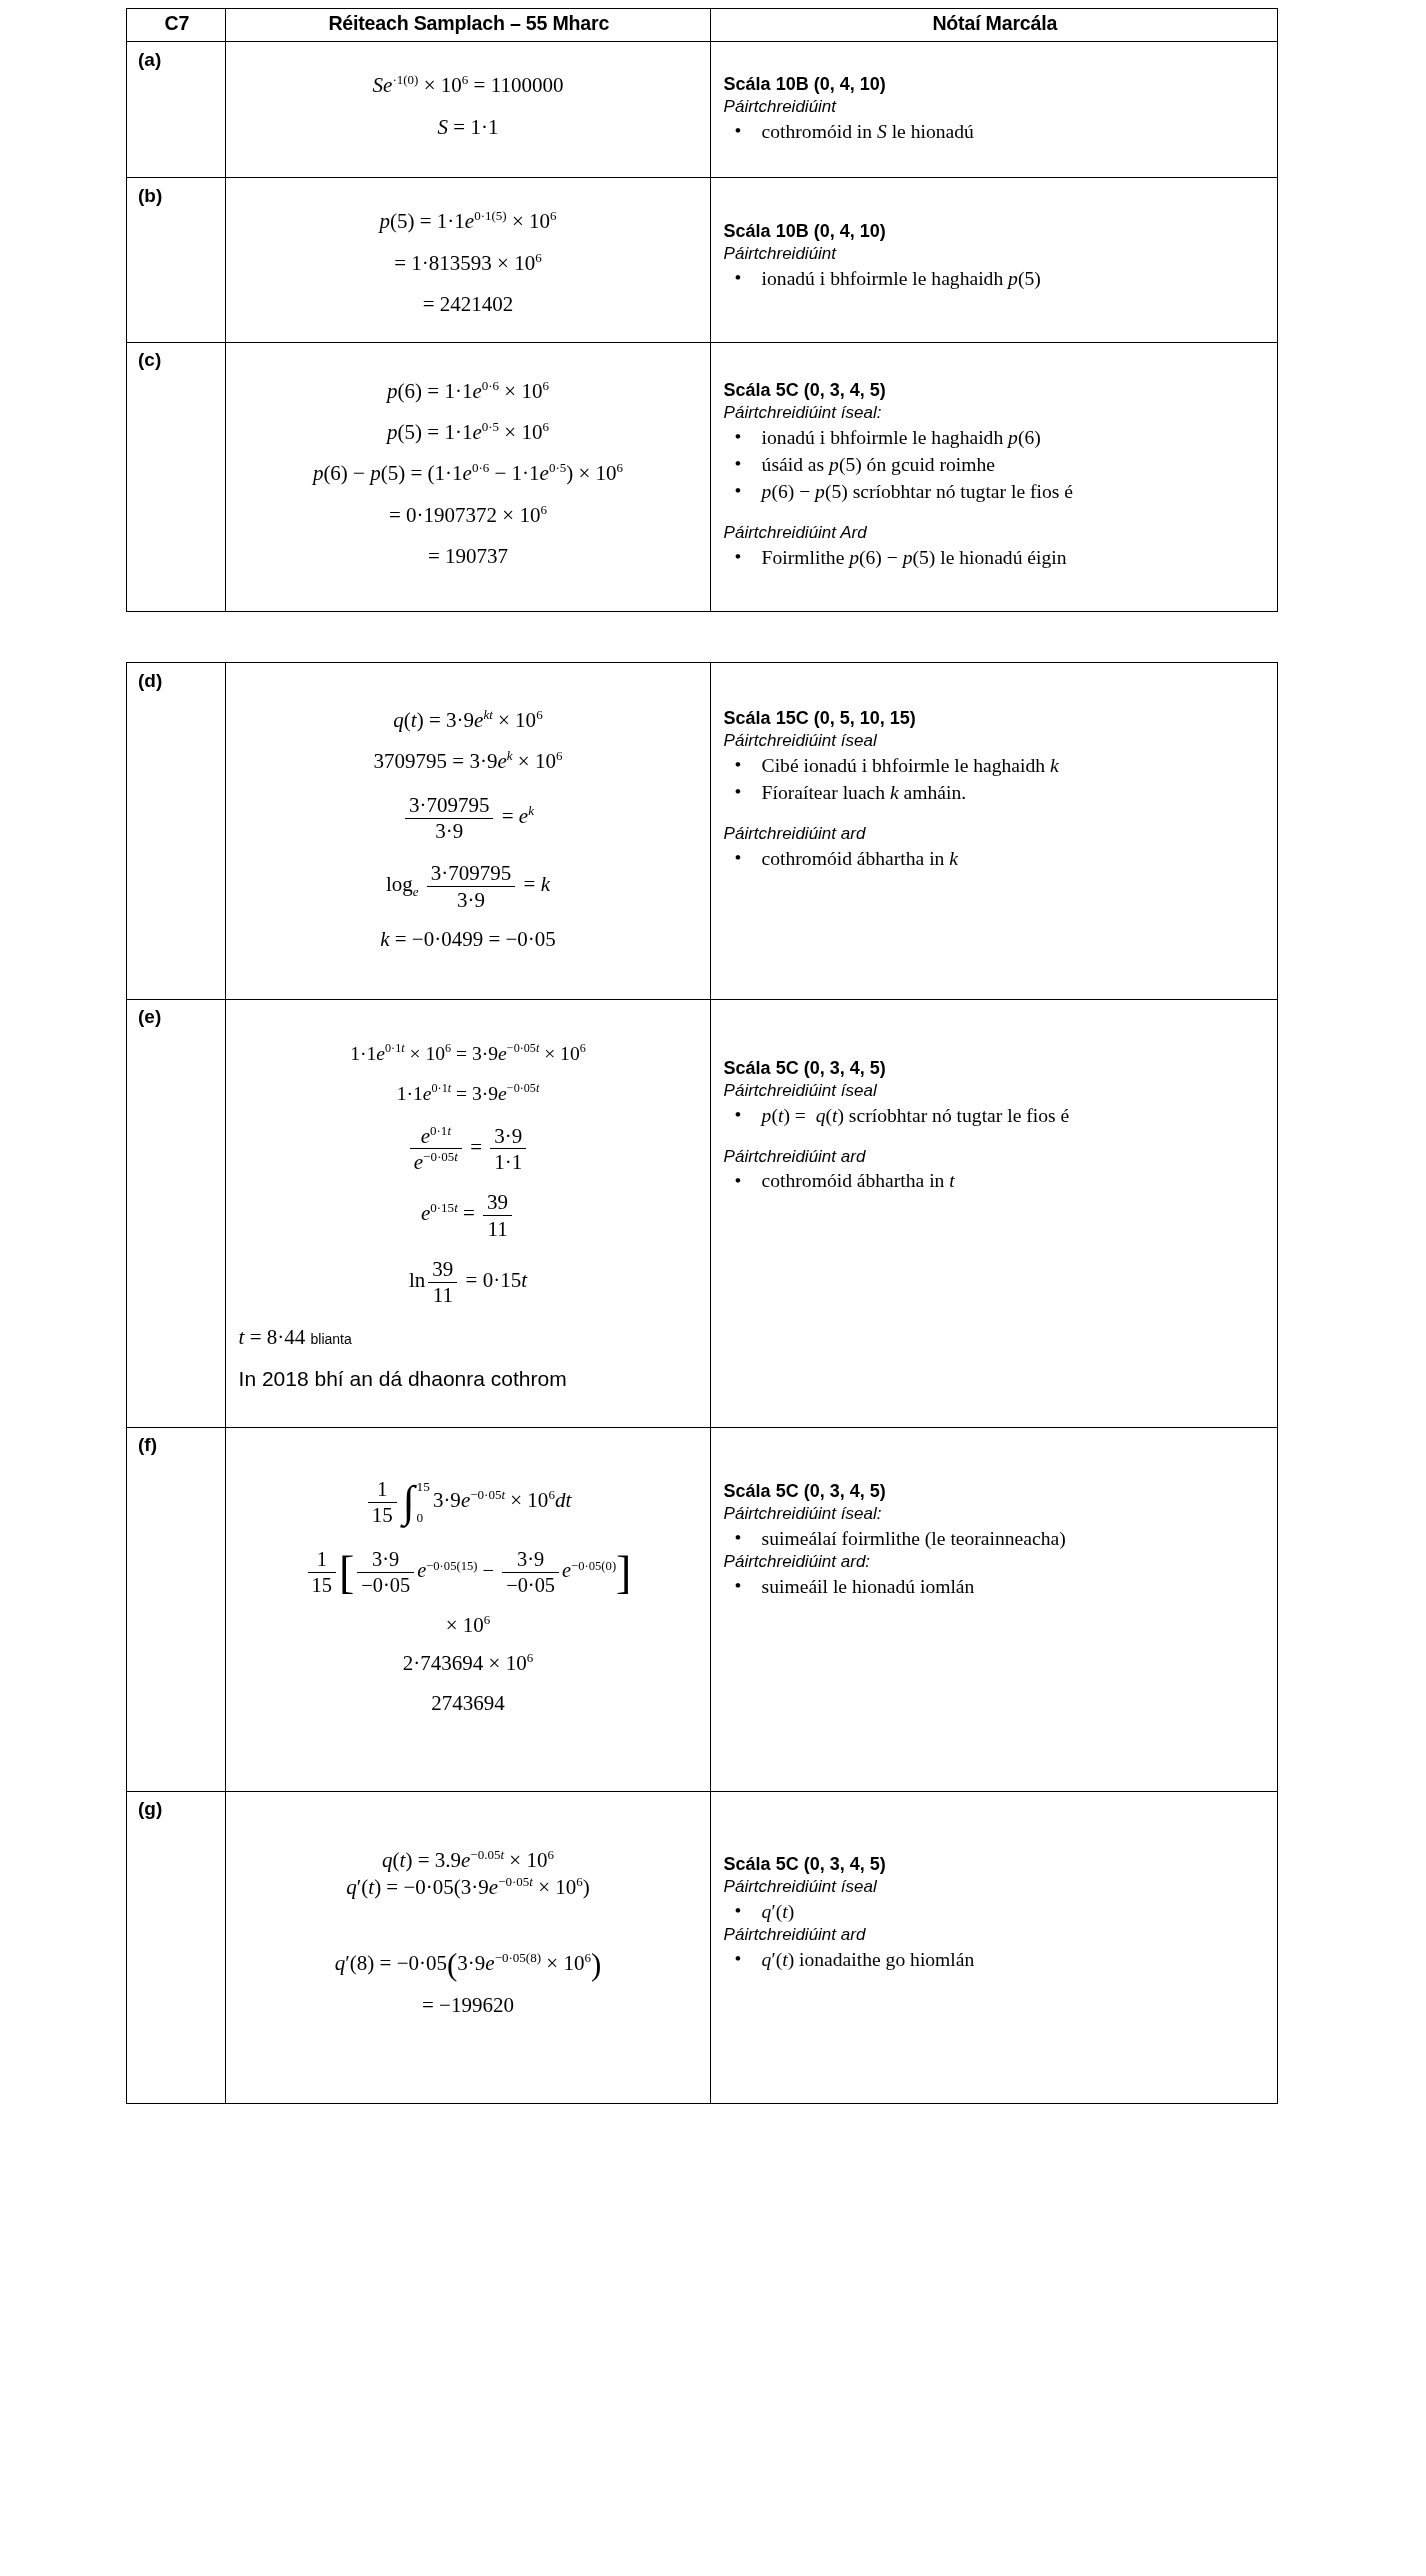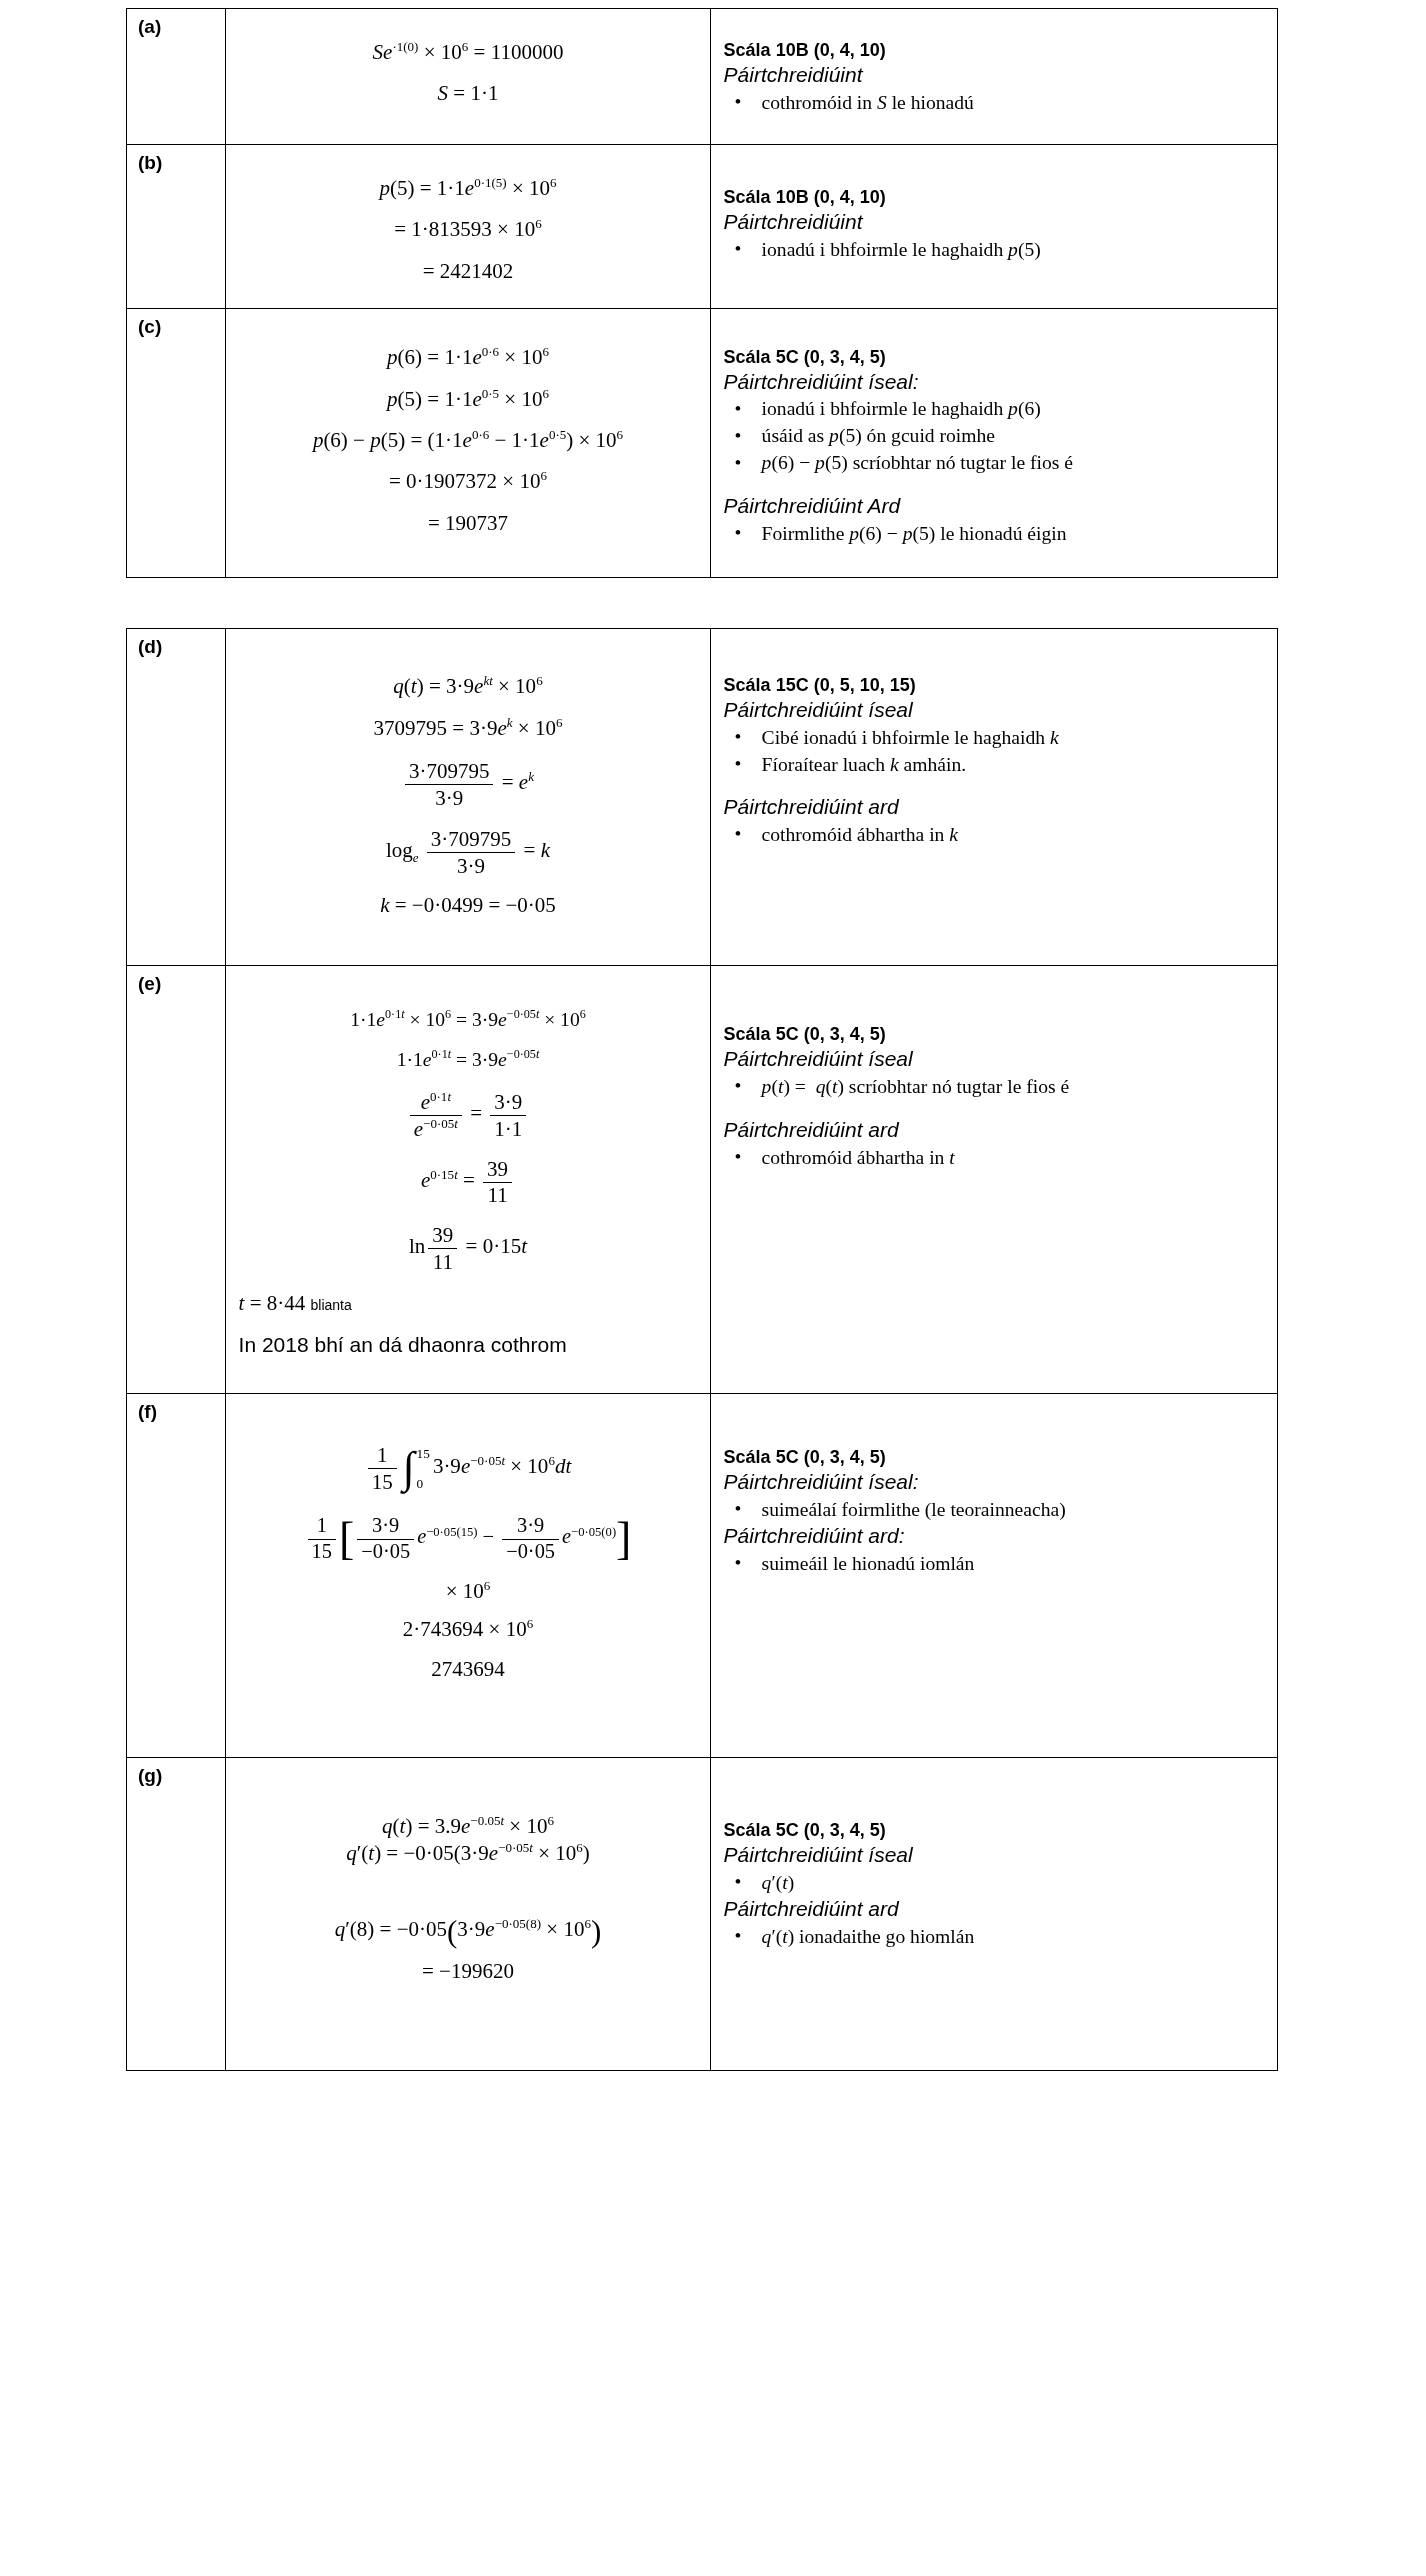--- a/index.html
+++ b/index.html
@@ -138,21 +138,21 @@
   
   .scale-title {
     font-weight: bold;
     font-size: 18px;
     font-family: "Liberation Sans", sans-serif;
     line-height: 1.22;
     margin: 0;
   }
   .cred {
     font-style: italic;
-    font-size: 21px;
+    font-size: 17px;
     font-family: "Liberation Sans", sans-serif;
     line-height: 1.25;
     margin: 0;
   }
   ul.bullets {
     list-style: none;
     margin: 0;
     padding: 0;
   }
   ul.bullets li {
@@ -180,20 +180,25 @@
 
 <div class="page">
 
   <table class="marking-table">
     <colgroup>
         <col class="c-part">
         <col class="c-sol">
         <col class="c-notes">
       </colgroup>
     <tbody>
+      <tr>
+        <th class="hdr">C7</th>
+        <th class="hdr">Réiteach Samplach – 55 Mharc</th>
+        <th class="hdr">Nótaí Marcála</th>
+      </tr>
 
       <tr>
         <td class="part-label">(a)</td>
         <td class="sol-cell">
           <div class="spacer-a"></div>
           <div class="math mline">
             <span class="it">Se</span><sup class="ex">·1(0)</sup> × 10<sup class="ex">6</sup> = 1100000
           </div>
           <div class="math mline" style="margin-bottom:27px;">
             <span class="it">S</span> = 1·1

